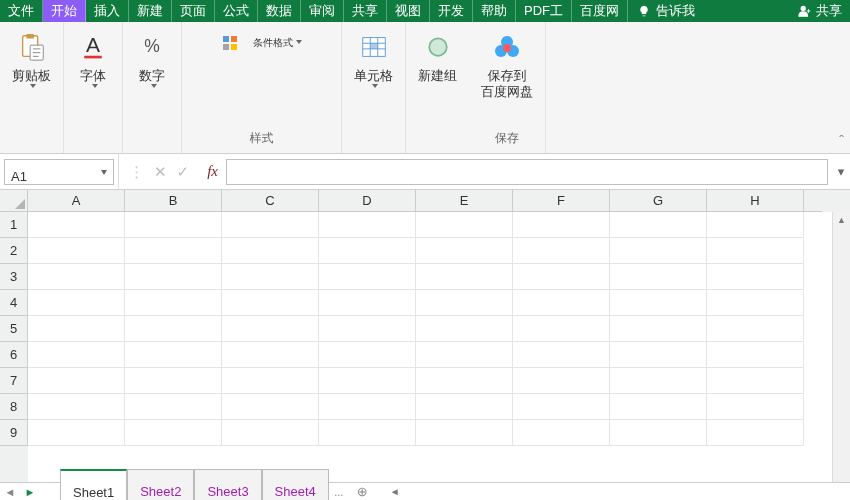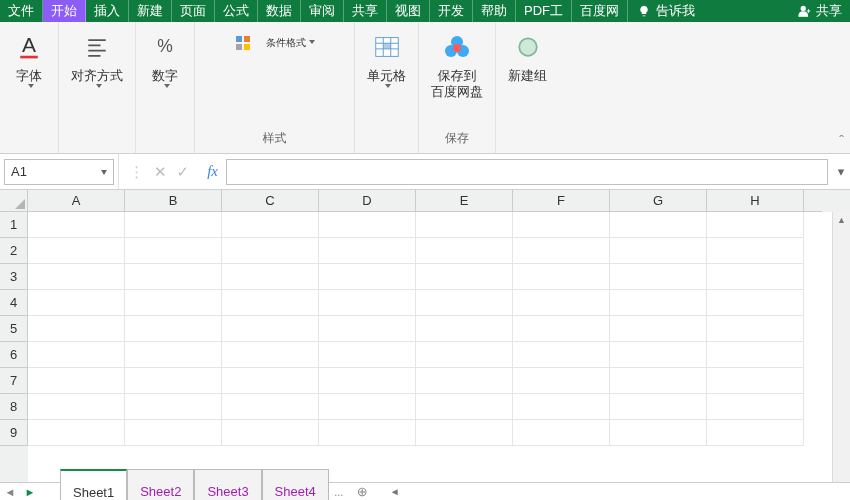--- a/index.html
+++ b/index.html
@@ -17,25 +17,25 @@
 .big{display:flex;flex-direction:column;align-items:center;padding:4px 6px;border-radius:3px}
 .big .ic{width:34px;height:34px;margin-bottom:4px;display:flex;align-items:center;justify-content:center}
 .big .lbl{font-size:13px;line-height:16px;text-align:center}
 .drop::after{content:"";display:inline-block;width:0;height:0;border-left:3px solid transparent;border-right:3px solid transparent;border-top:4px solid #666;margin-left:3px;vertical-align:2px}
 .grpname{font-size:12px;color:#666;padding:2px 0 4px}
 .styles{flex-direction:column;gap:2px;padding-top:6px}
 .styles .row{display:flex;align-items:center;gap:14px;font-size:10px;padding:2px 4px}
 .styles .row .mi{width:18px;height:18px;display:inline-flex;align-items:center;justify-content:center}
 .collapse{position:absolute;right:6px;bottom:4px;font-size:14px;color:#888}
 .fxbar{display:flex;align-items:center;height:36px;border-bottom:1px solid #d0d0d0;background:#fff}
-.namebox{width:110px;height:26px;margin:13px 4px;border:1px solid #bfbfbf;display:flex;align-items:center;padding:0 6px;font-size:13px;position:relative}
+.namebox{width:110px;height:26px;margin:13px 4px;border:1px solid #bfbfbf;display:flex;align-items:flex-end;padding:0 6px;font-size:13px;position:relative}
 .namebox::after{content:"";position:absolute;right:6px;top:10px;border-left:3px solid transparent;border-right:3px solid transparent;border-top:5px solid #666}
 .fxbtns{display:flex;align-items:center;gap:10px;padding:0 10px;color:#bbb;border-left:1px solid #e0e0e0;height:100%}
 .fxbtns span{font-size:15px}
-.fxlabel{font-style:italic;font-family:"Times New Roman",serif;font-size:15px;color:#3b82f6;padding:0 8px}
+.fxlabel{font-style:italic;font-family:"Times New Roman",serif;font-size:15px;color:#7f1d1d;padding:0 8px}
 .fxinput{flex:1;height:26px;border:1px solid #bfbfbf;margin-right:4px;position:relative}
 .fxexpand{width:18px;display:flex;align-items:center;justify-content:center;color:#666}
 .gridwrap{position:relative;height:292px;display:flex;flex-direction:column}
 .gridhead{display:flex;height:22px;background:#eef1f0}
 .corner{width:28px;border-right:1px solid #ccc;border-bottom:1px solid #ccc;background:#eef1f0;position:relative}
 .corner::after{content:"";position:absolute;right:2px;bottom:2px;width:0;height:0;border-style:solid;border-width:0 0 10px 10px;border-color:transparent transparent #b5b5b5 transparent}
 .colh{width:97px;border-right:1px solid #ccc;border-bottom:1px solid #ccc;text-align:center;font-size:13px;line-height:22px;background:#eef1f0}
 .gridbody{flex:1;display:flex;overflow:hidden}
 .rowheads{width:28px;background:#eef1f0}
 .rowh{height:26px;border-right:1px solid #ccc;border-bottom:1px solid #ccc;text-align:center;font-size:13px;line-height:26px}
@@ -86,39 +86,42 @@
       </svg>
     <span>共享</span>
   </div>
 </div>
 
 <div class="ribbon">
   <div class="group">
     <div class="top">
         <div class="big drop">
       <div class="ic">
+            <svg width="30" height="30" viewBox="0 0 32 32">
+              <rect x="6" y="4" width="16" height="22" rx="2" fill="#fff" stroke="#c89b4a" stroke-width="1.5"></rect>
+              <rect x="10" y="2" width="8" height="5" rx="1" fill="#c89b4a"></rect>
+              <rect x="14" y="14" width="14" height="16" rx="1" fill="#fff" stroke="#888"></rect>
+              <path d="M17 18h8M17 22h8M17 26h6" stroke="#888"></path>
+            </svg>
+          </div>
+      <div class="lbl">剪贴板</div>
+    </div>
+      </div>
+    <div class="grpname"></div>
+  </div>
+  <div class="group">
+    <div class="top">
+        <div class="big drop">
+      <div class="ic">
             <svg width="28" height="28" viewBox="0 0 32 32">
               <text x="16" y="22" text-anchor="middle" font-size="24" font-family="serif" fill="#333">A</text>
               <rect x="6" y="26" width="20" height="3" fill="#d33"></rect>
             </svg>
           </div>
       <div class="lbl">字体</div>
-    </div>
-      </div>
-    <div class="grpname"></div>
-  </div>
-  <div class="group">
-    <div class="top">
-        <div class="big drop">
-      <div class="ic">
-            <svg width="28" height="28" viewBox="0 0 32 32">
-              <path d="M6 8h20M6 14h14M6 20h20M6 26h14" stroke="#555" stroke-width="2"></path>
-            </svg>
-          </div>
-      <div class="lbl">对齐方式</div>
     </div>
       </div>
     <div class="grpname"></div>
   </div>
   <div class="group">
     <div class="top">
         <div class="big drop">
       <div class="ic">
             <svg width="28" height="28" viewBox="0 0 32 32">
               <text x="16" y="22" text-anchor="middle" font-size="20" fill="#555">%</text>
@@ -153,49 +156,49 @@
               <rect x="4" y="6" width="24" height="20" fill="#fff" stroke="#5b9bd5"></rect>
               <path d="M4 12h24M4 18h24M12 6v20M20 6v20" stroke="#5b9bd5"></path>
               <rect x="12" y="12" width="8" height="6" fill="#5b9bd5" opacity="0.5"></rect>
             </svg>
           </div>
       <div class="lbl">单元格</div>
     </div>
       </div>
     <div class="grpname"></div>
   </div>
+  <div class="group" style="border-right:none">
+    <div class="top">
+        <div class="big">
+      <div class="ic">
+            <svg width="28" height="28" viewBox="0 0 32 32">
+              <circle cx="16" cy="16" r="10" fill="#cfe8d8" stroke="#7fb894" stroke-width="2"></circle>
+            </svg>
+          </div>
+      <div class="lbl">新建组</div>
+    </div>
+      </div>
+    <div class="grpname"></div>
+  </div>
   <div class="group">
     <div class="top">
         <div class="big">
       <div class="ic">
             <svg width="32" height="32" viewBox="0 0 32 32">
               <circle cx="10" cy="20" r="6" fill="#3fa9f5"></circle>
               <circle cx="22" cy="20" r="6" fill="#3fa9f5"></circle>
               <circle cx="16" cy="11" r="6" fill="#3fa9f5"></circle>
               <circle cx="16" cy="17" r="4" fill="#ff5a5a"></circle>
             </svg>
           </div>
       <div class="lbl" style="white-space:pre">保存到
 百度网盘</div>
     </div>
       </div>
     <div class="grpname">保存</div>
-  </div>
-  <div class="group" style="border-right:none">
-    <div class="top">
-        <div class="big">
-      <div class="ic">
-            <svg width="28" height="28" viewBox="0 0 32 32">
-              <circle cx="16" cy="16" r="10" fill="#cfe8d8" stroke="#7fb894" stroke-width="2"></circle>
-            </svg>
-          </div>
-      <div class="lbl">新建组</div>
-    </div>
-      </div>
-    <div class="grpname"></div>
   </div>
   <div class="collapse">ˆ</div>
 </div>
 
 <div class="fxbar">
   <div class="namebox">
       <span>A1</span>
     </div>
   <div class="fxbtns">
     <span style="color:#ccc">⋮</span>

